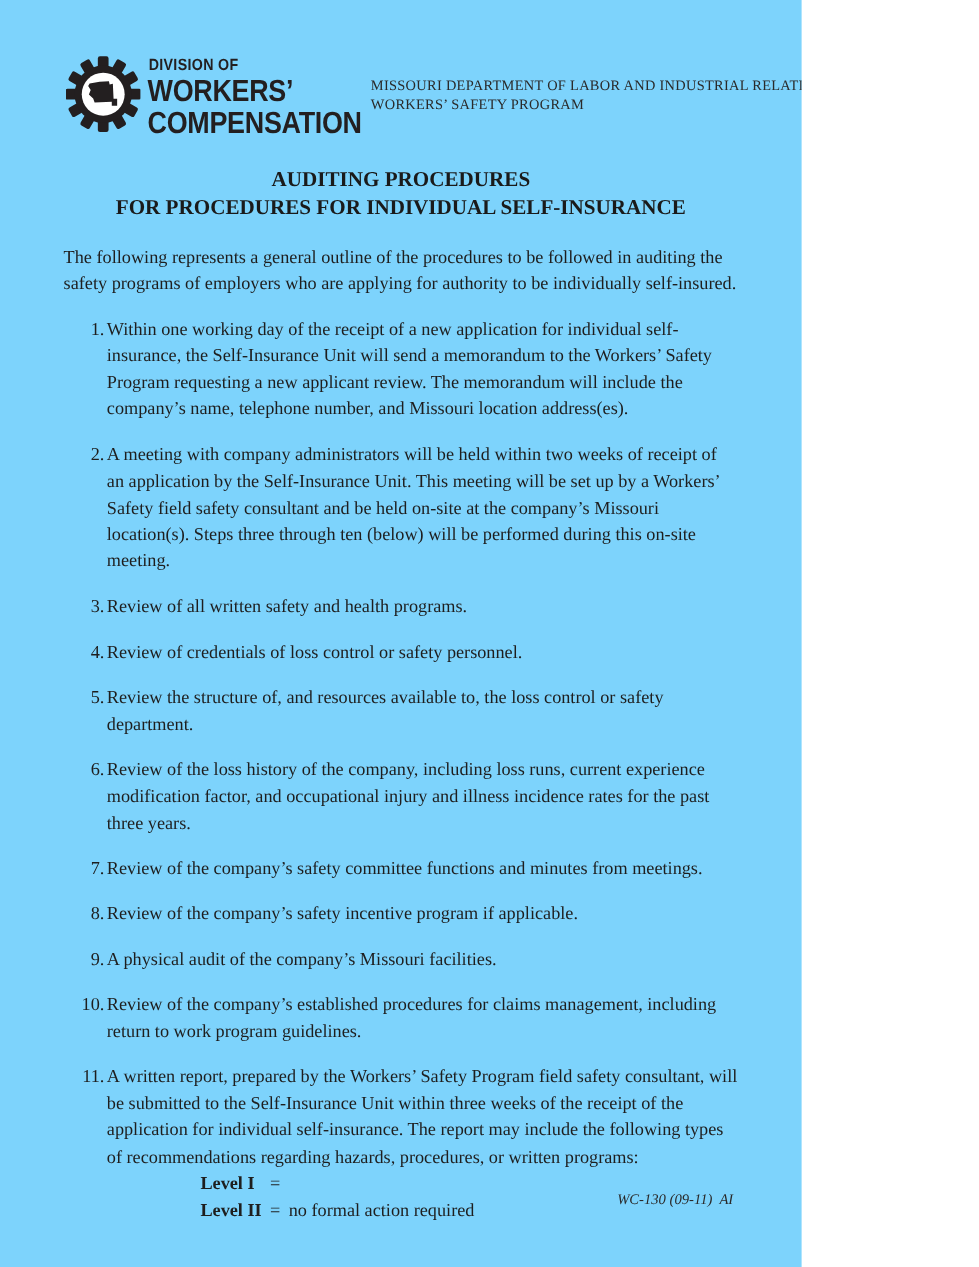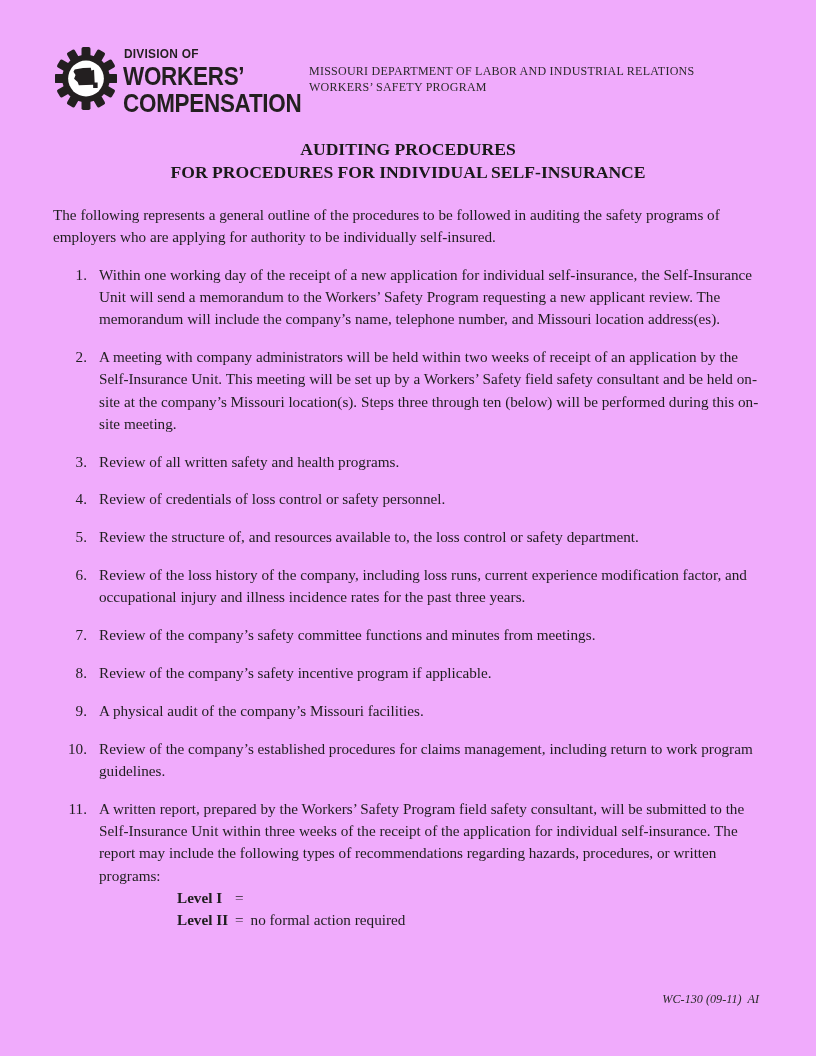--- a/index.html
+++ b/index.html
@@ -1,19 +1,19 @@
 <!DOCTYPE html>
 <html><head>
 <meta charset="utf-8">
 <style>
   html,body{margin:0;padding:0;background:#fff;}
   .page{
     position:relative;
-    width:816px;height:1056px;
-    background:#f0abfc;
+    width:668px;height:1056px;
+    background:#7dd3fc;
     color:#1e1e1e;
     font-family:"Liberation Serif", serif;
     overflow:hidden;
     box-sizing:border-box;
   }
   
   .doc-header{
     display:flex;
     align-items:flex-start;
     padding:45px 57px 0 55px;
@@ -72,21 +72,21 @@
     margin-top:15.5px;
     font-size:15.2px;
     line-height:22.3px;
   }
   .num{
     flex:none;
     width:34px;
     text-align:right;
     padding-right:0;
   }
-  .txt{margin-left:12px;flex:1;}
+  .txt{margin-left:2px;flex:1;}
   .levels{margin:0 0 0 78px;}
   .level-row{display:flex;align-items:flex-end;}
   .level-label{font-weight:bold;flex:none;width:58px;}
   .level-eq{flex:none;margin-right:7px;}
   
   .form-number{
     position:absolute;
     top:992px;
     right:57px;
     font-size:12.2px;

